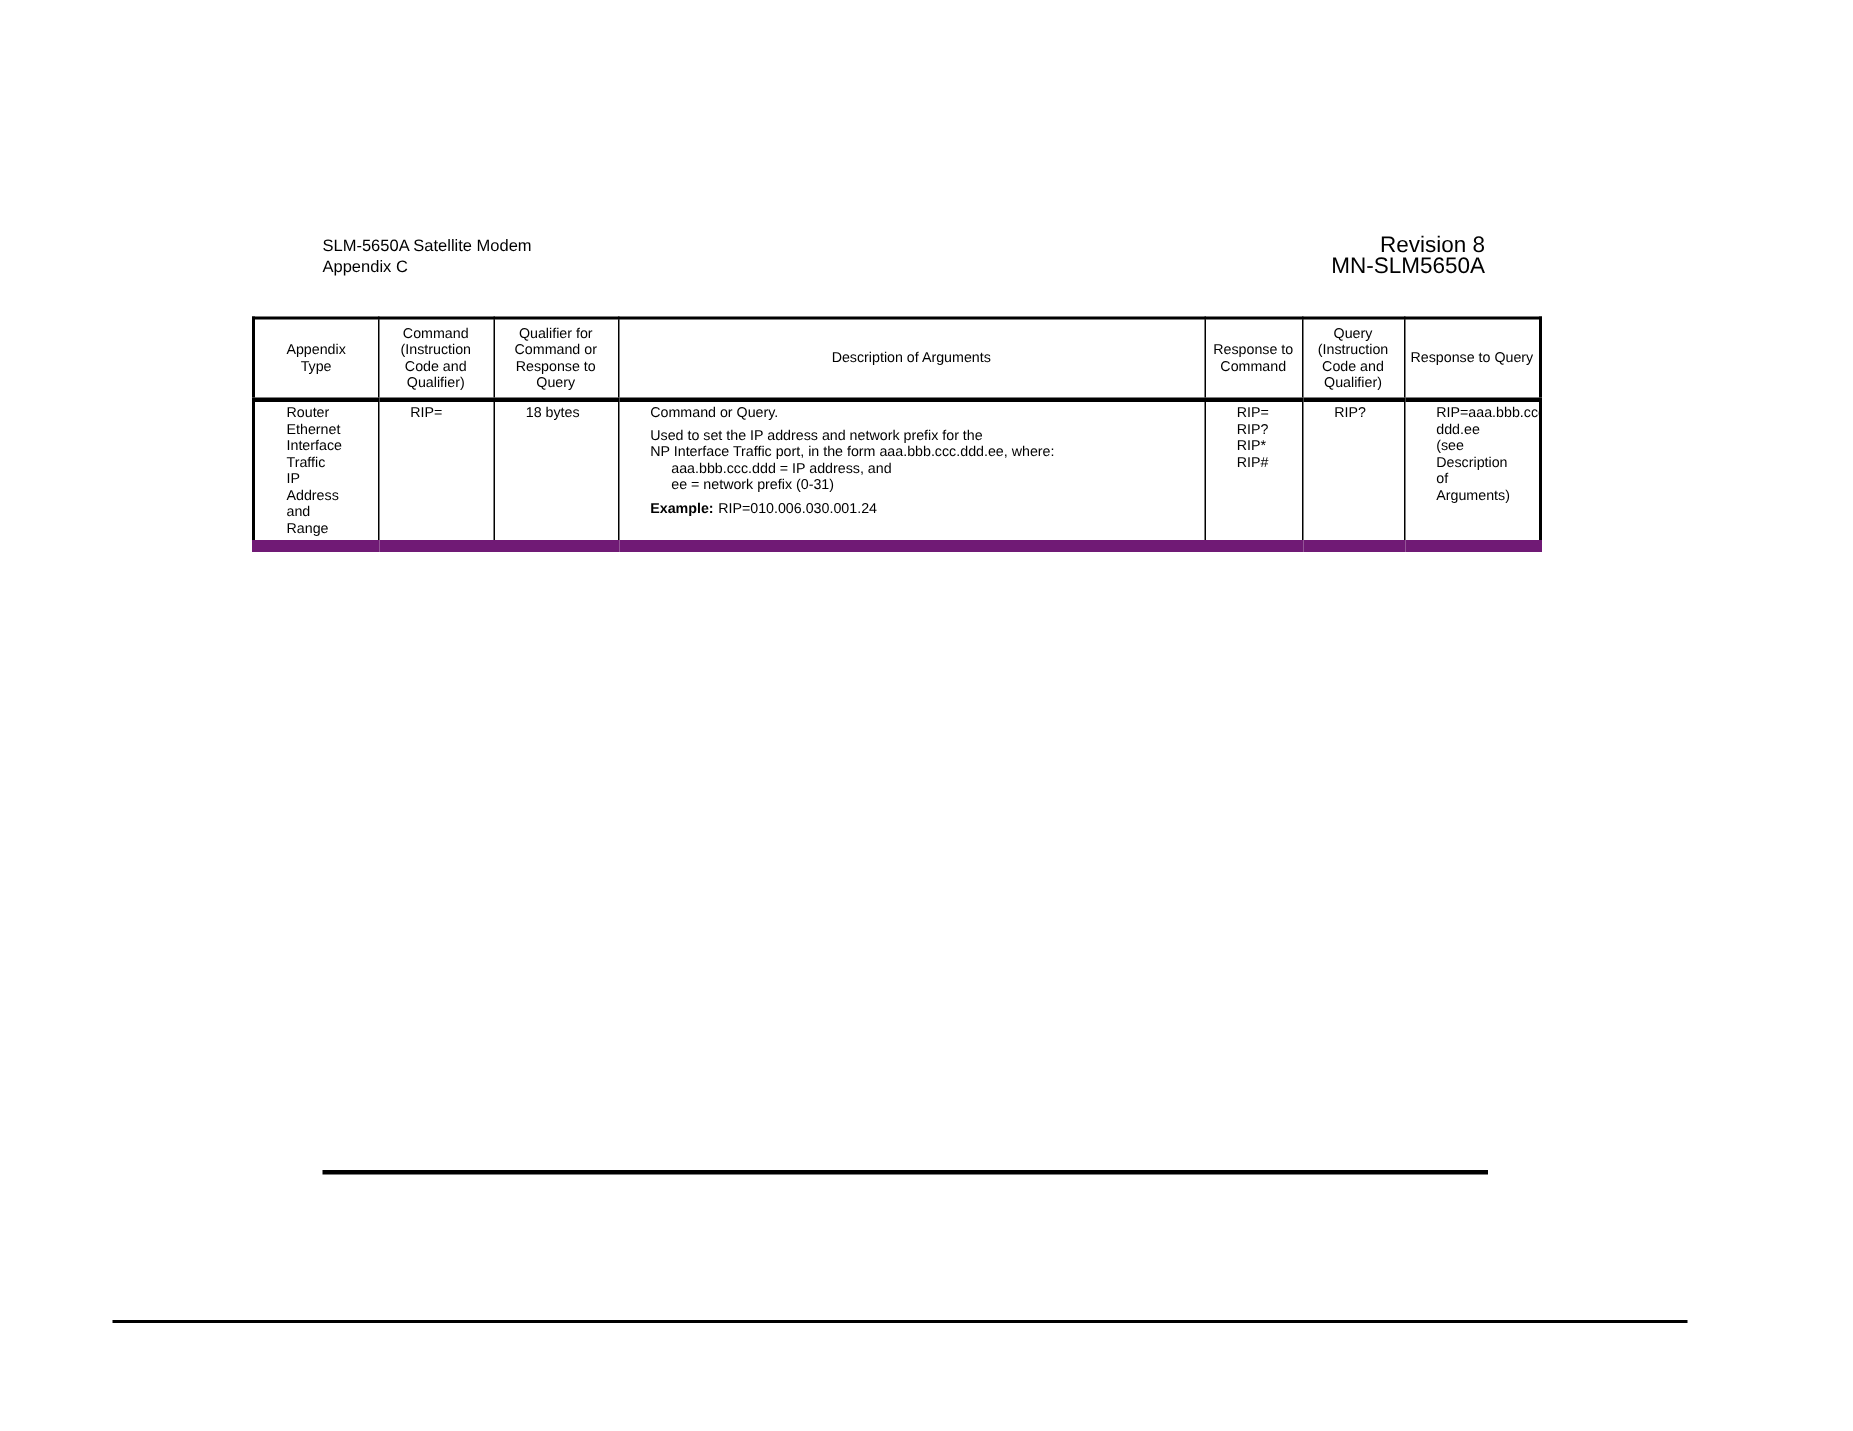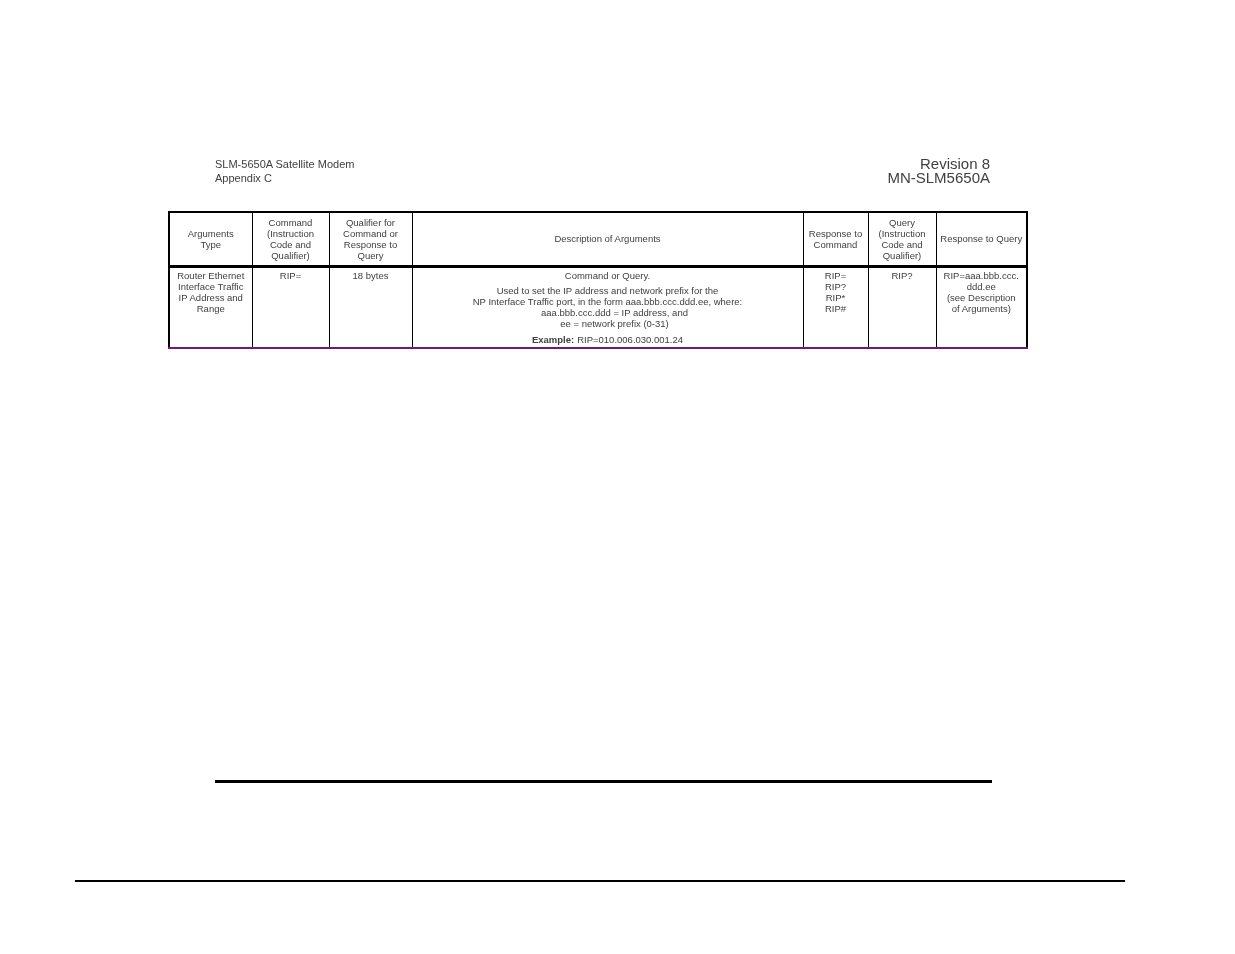--- a/index.html
+++ b/index.html
@@ -4,21 +4,21 @@
 <style>
   * { margin: 0; padding: 0; box-sizing: border-box; }
   html, body { background: #808080; }
   .page {
     position: relative;
     width: 1235px;
     height: 954px;
     background: #ffffff;
     overflow: hidden;
     font-family: "Liberation Sans", sans-serif;
-    color: #404040;
+    color: #000000;
   }
   
   .doc-header-left {
     position: absolute;
     left: 215px;
     top: 157px;
     font-size: 11px;
     line-height: 14px;
   }
   .doc-header-right {
@@ -51,23 +51,23 @@
   table.cmd-table tbody tr { height: 78px; }
   table.cmd-table th {
     font-weight: normal;
     text-align: center;
     vertical-align: middle;
     padding: 2px;
     border-bottom: 3px solid #000000;
   }
   table.cmd-table td {
     vertical-align: top;
-    text-align: center;
-    padding: 2px 3px;
-    border-bottom: 2px solid #701a75;
+    text-align: left;
+    padding: 2px 21px;
+    border-bottom: 8px solid #701a75;
   }
   .pre { white-space: pre-line; }
   
   .desc-p1   { margin: 0 0 4px 0; }
   .desc-body { margin: 0; white-space: pre-line; }
   .desc-sub  { margin: 0 0 0 14px; }
   .desc-example { margin-top: 5px; }
   .bold { font-weight: bold; margin-right: 3px; }
   
   .footer-rule {
@@ -114,21 +114,21 @@
       <col style="width:83px">
       <col style="width:77px">
       <col style="width:83px">
       <col style="width:391px">
       <col style="width:65px">
       <col style="width:68px">
       <col style="width:91px">
     </colgroup>
     <thead>
       <tr>
-        <th class="pre">Arguments
+        <th class="pre">Appendix
 Type</th>
         <th class="pre">Command
 (Instruction
 Code and
 Qualifier)</th>
         <th class="pre">Qualifier for
 Command or
 Response to
 Query</th>
         <th class="pre">Description of Arguments</th>

